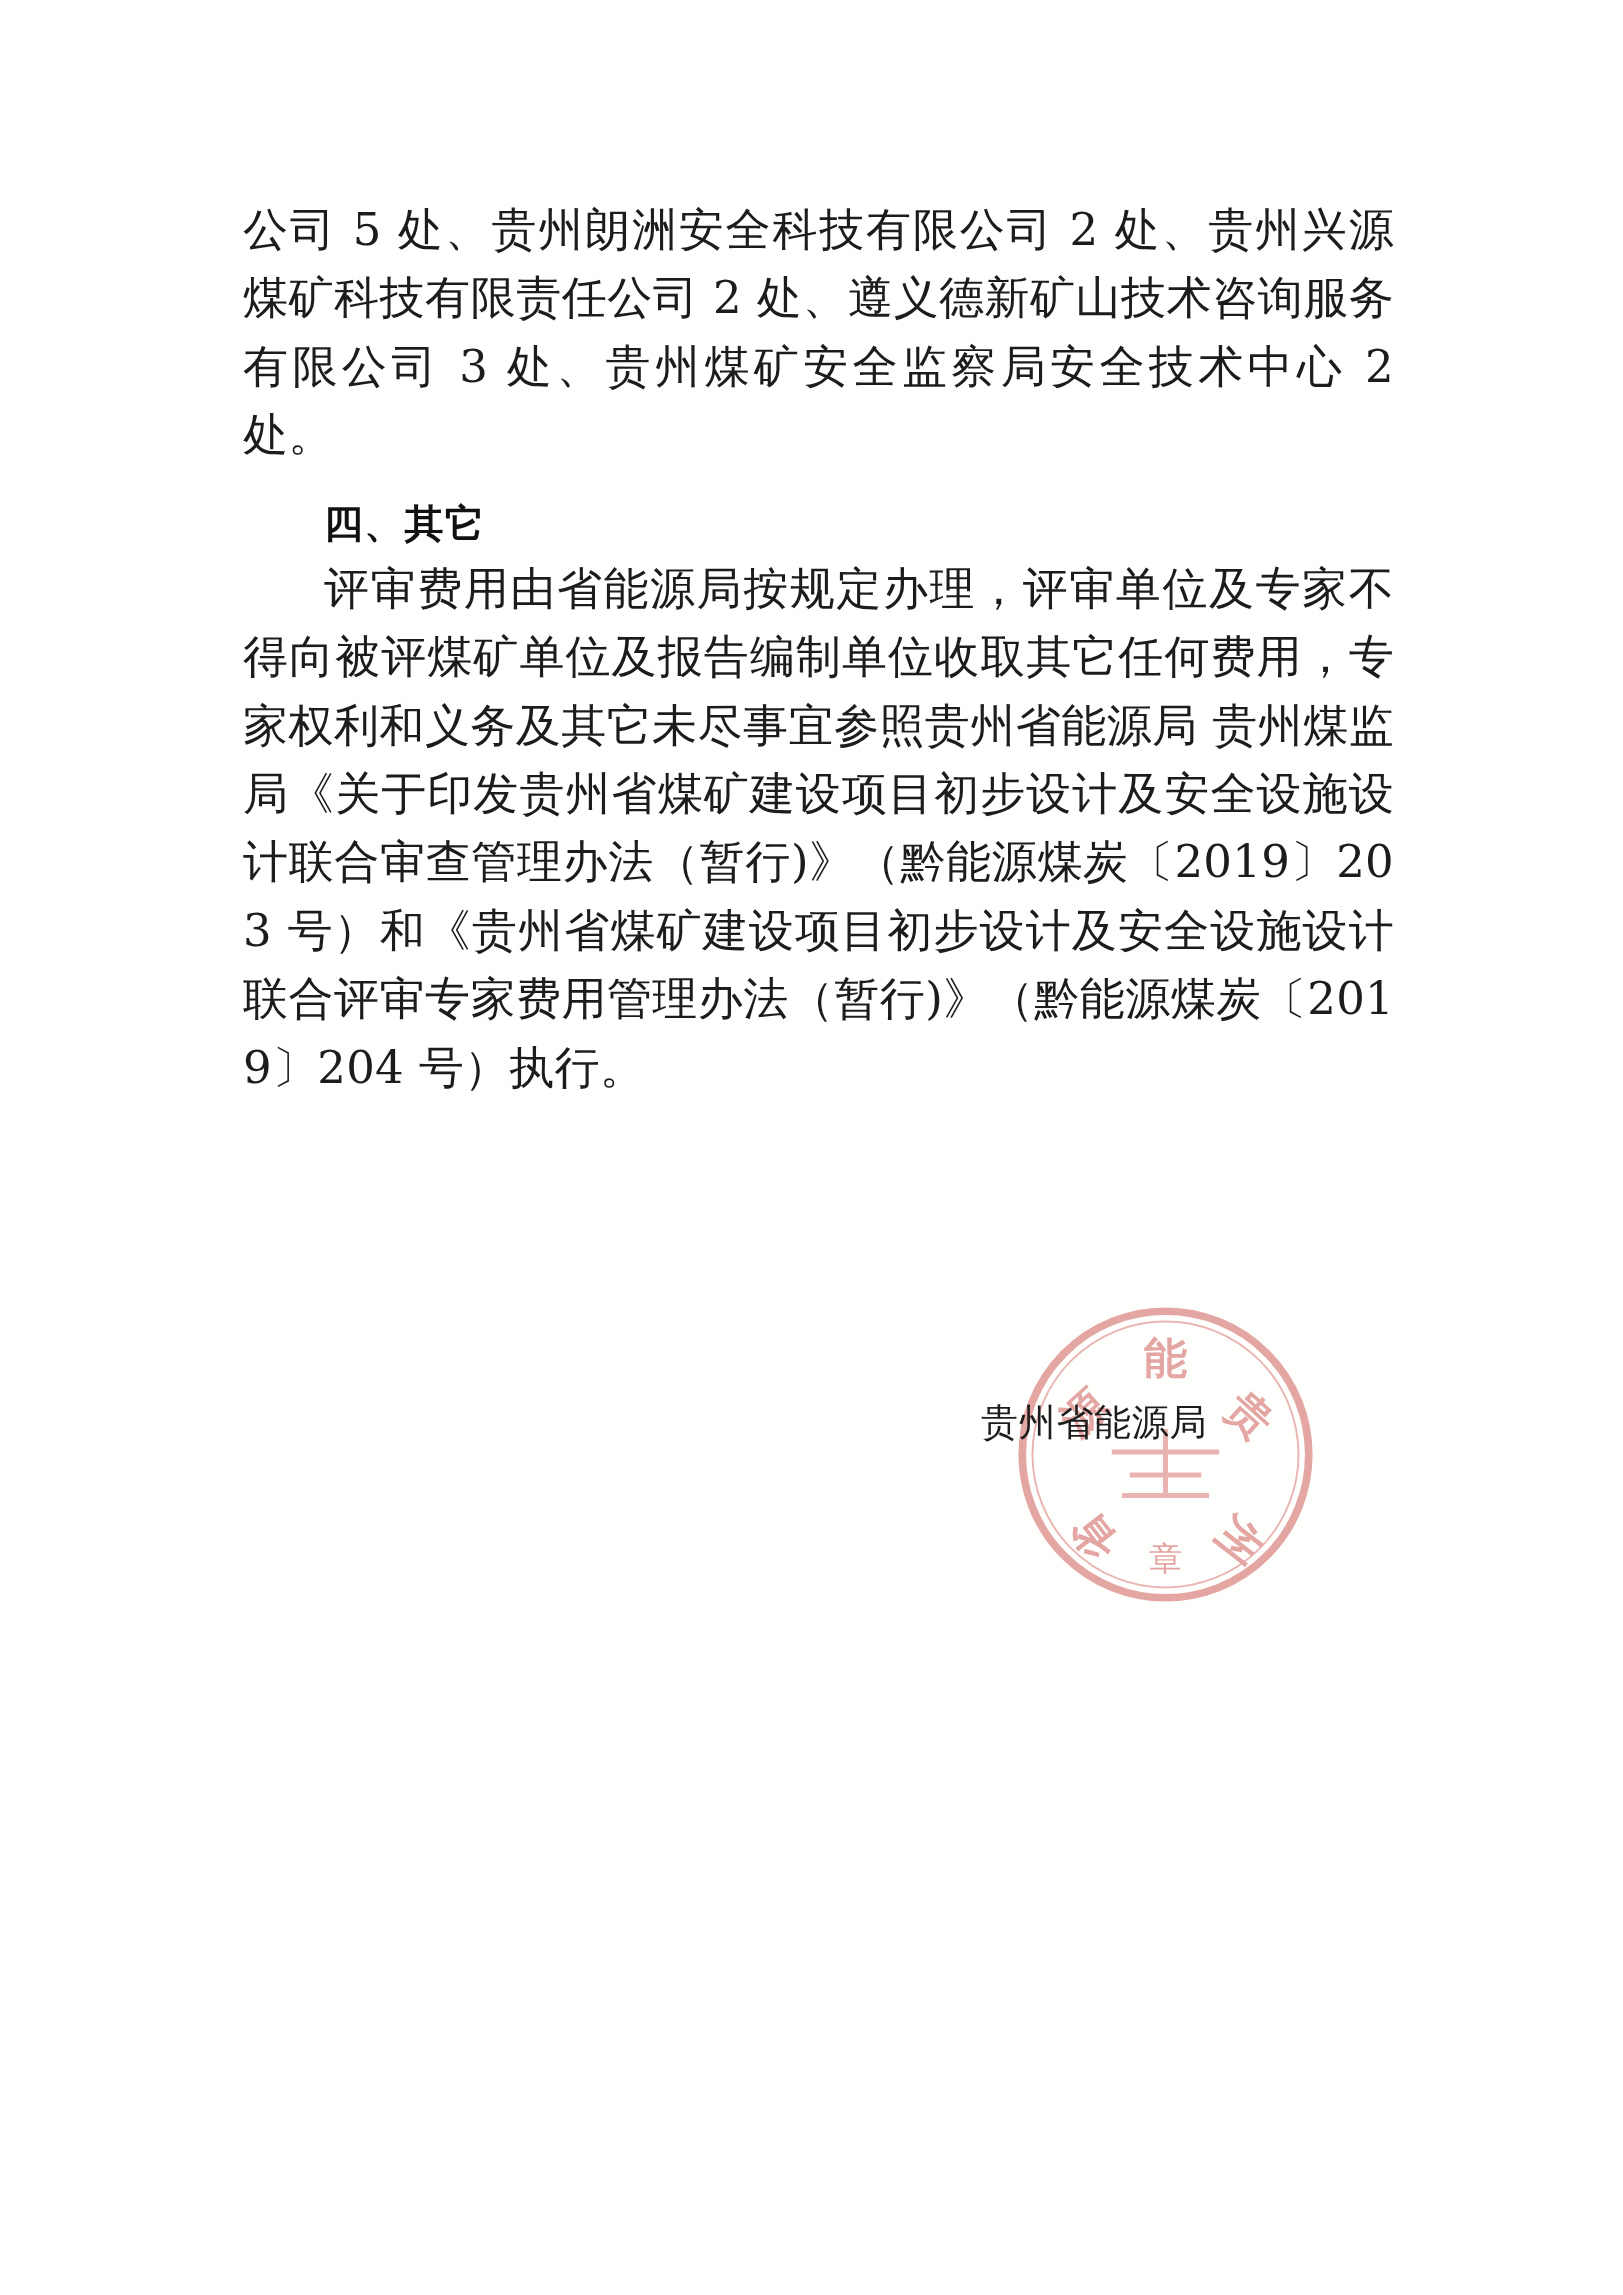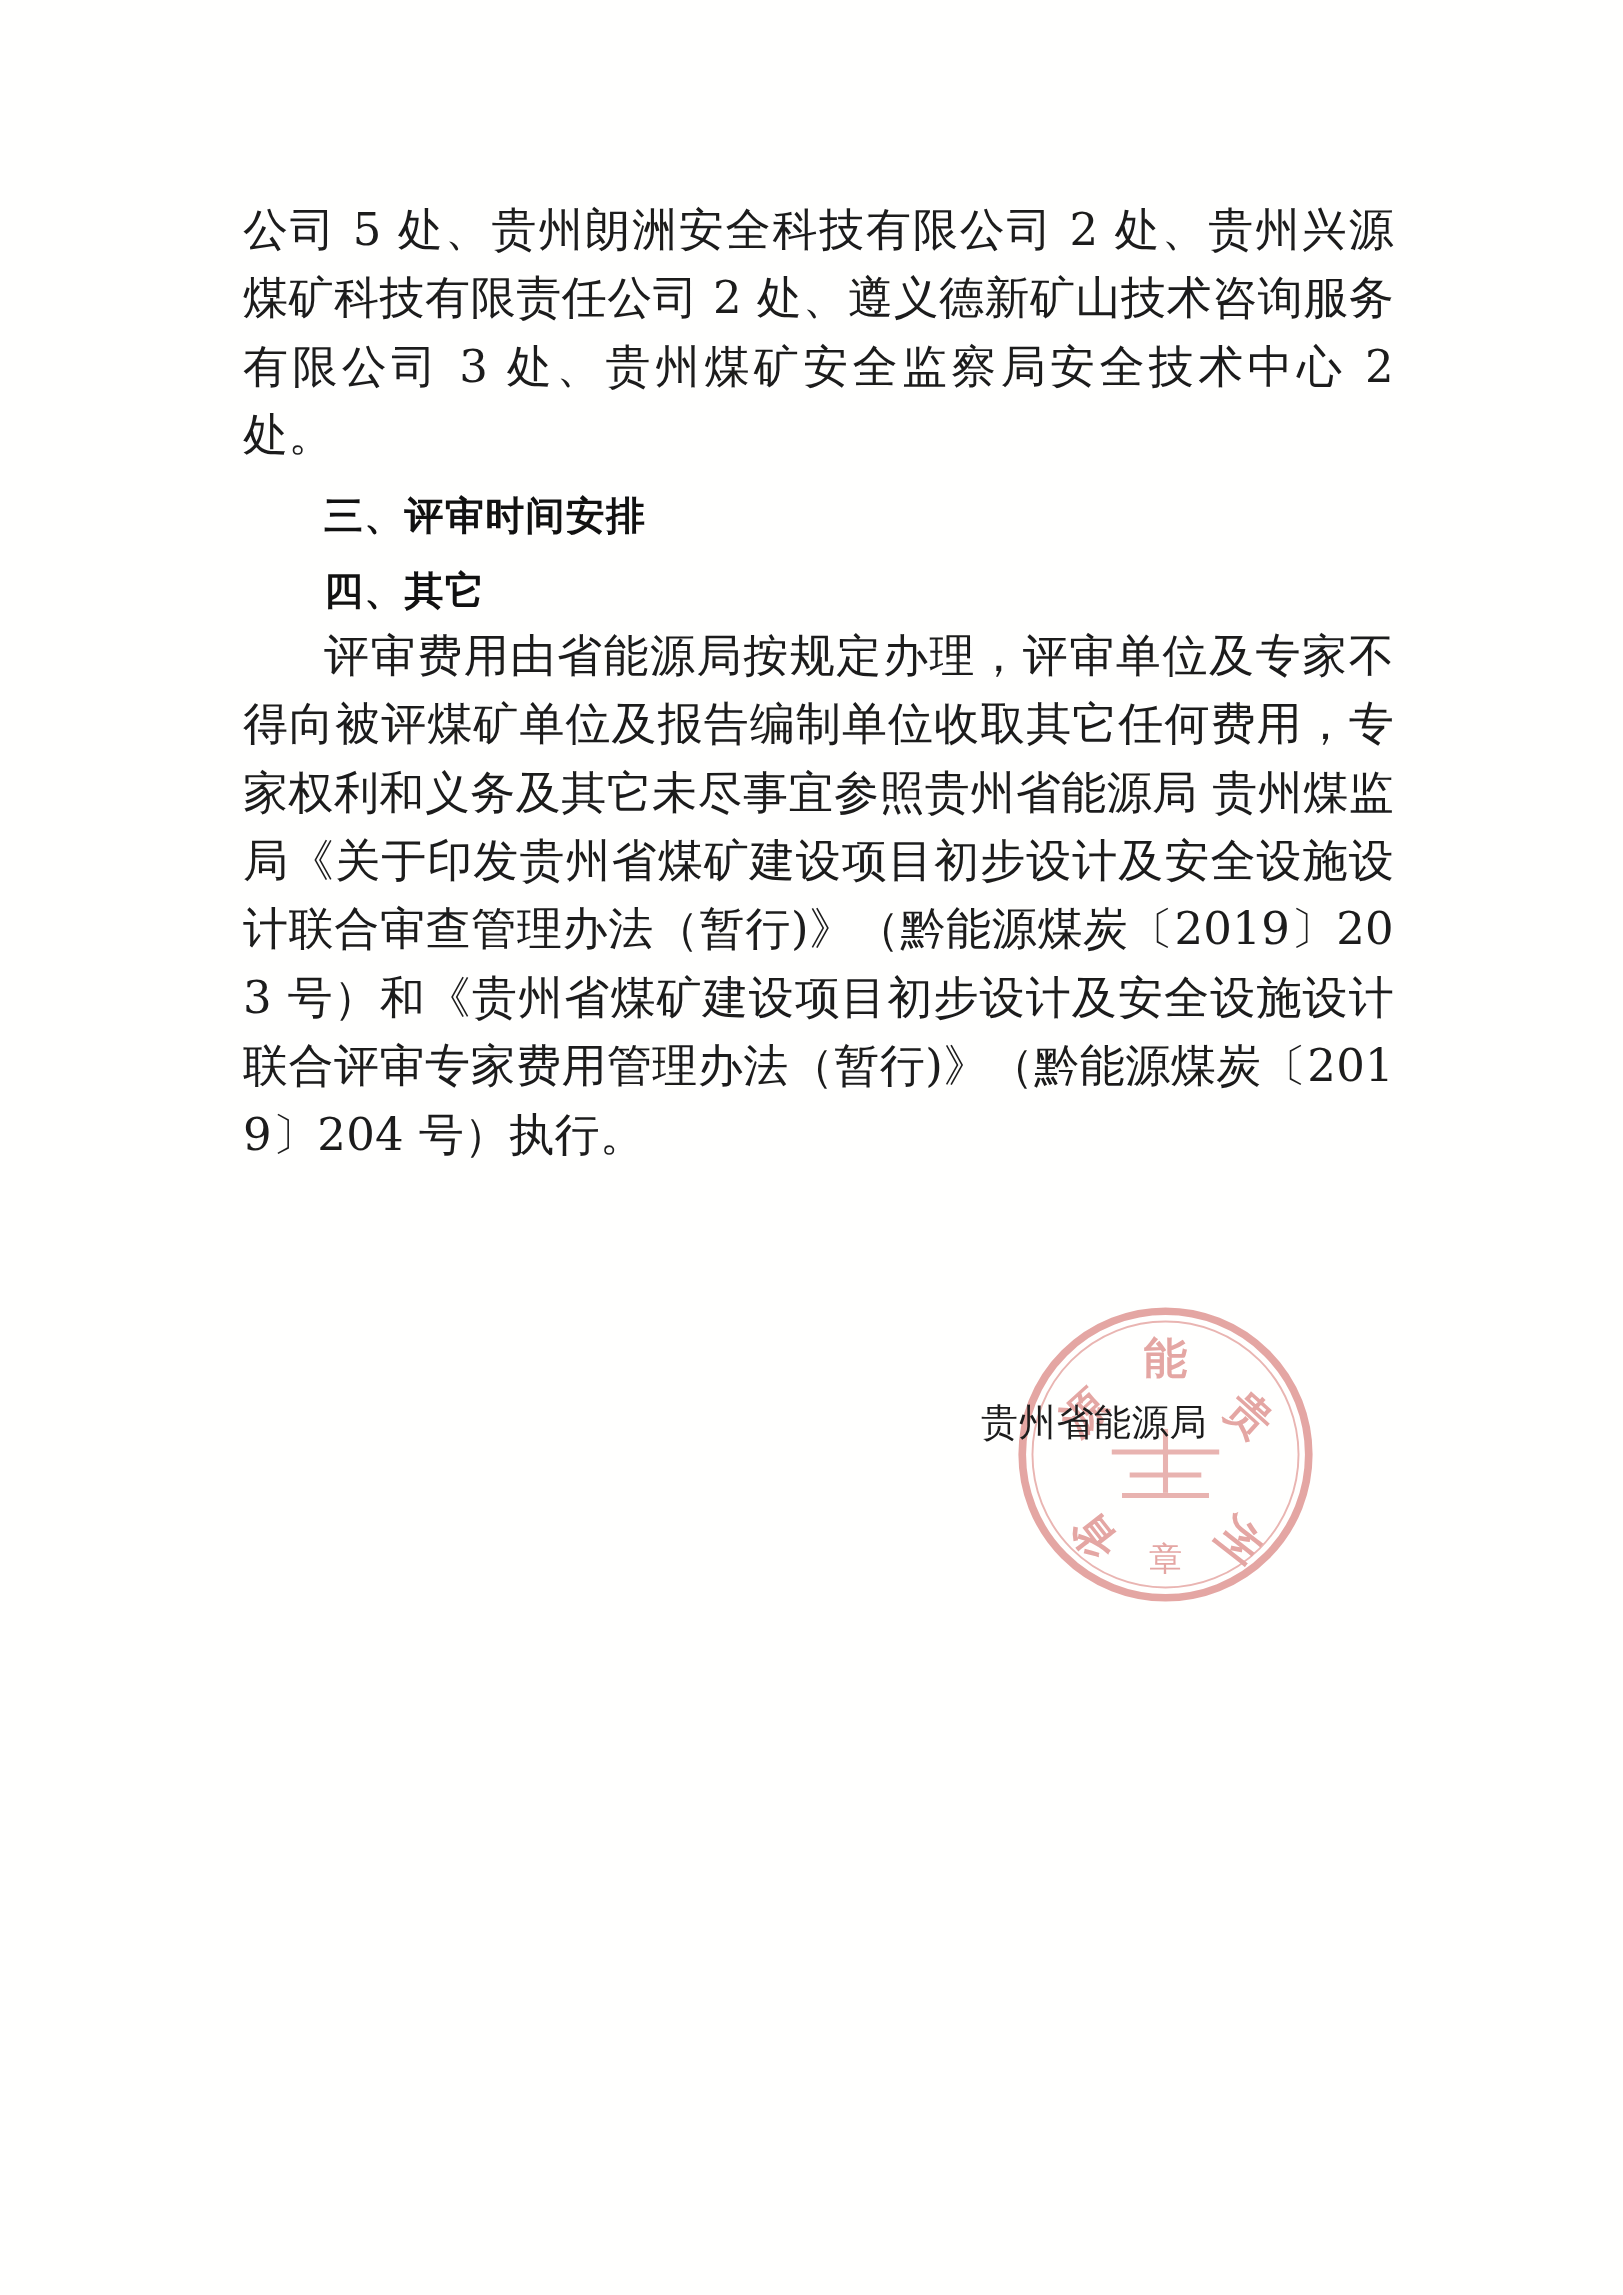--- a/index.html
+++ b/index.html
@@ -86,21 +86,20 @@
 <body>
 
 <div class="page">
 
   <div class="content">
 
     <p class="para">公司 5 处、贵州朗洲安全科技有限公司 2 处、贵州兴源煤矿科技有限责任公司 2 处、遵义德新矿山技术咨询服务有限公司 3 处、贵州煤矿安全监察局安全技术中心 2 处。</p>
 
     <div class="spacer-small"></div>
 
-    <p class="heading">三、评审时间安排</p>
 
 
     <div class="spacer-small"></div>
 
     <p class="heading">四、其它</p>
 
     <p class="para indent">评审费用由省能源局按规定办理，评审单位及专家不得向被评煤矿单位及报告编制单位收取其它任何费用，专家权利和义务及其它未尽事宜参照贵州省能源局 贵州煤监局《关于印发贵州省煤矿建设项目初步设计及安全设施设计联合审查管理办法（暂行)》（黔能源煤炭〔2019〕203 号）和《贵州省煤矿建设项目初步设计及安全设施设计联合评审专家费用管理办法（暂行)》（黔能源煤炭〔2019〕204 号）执行。</p>
 
   </div>
 

